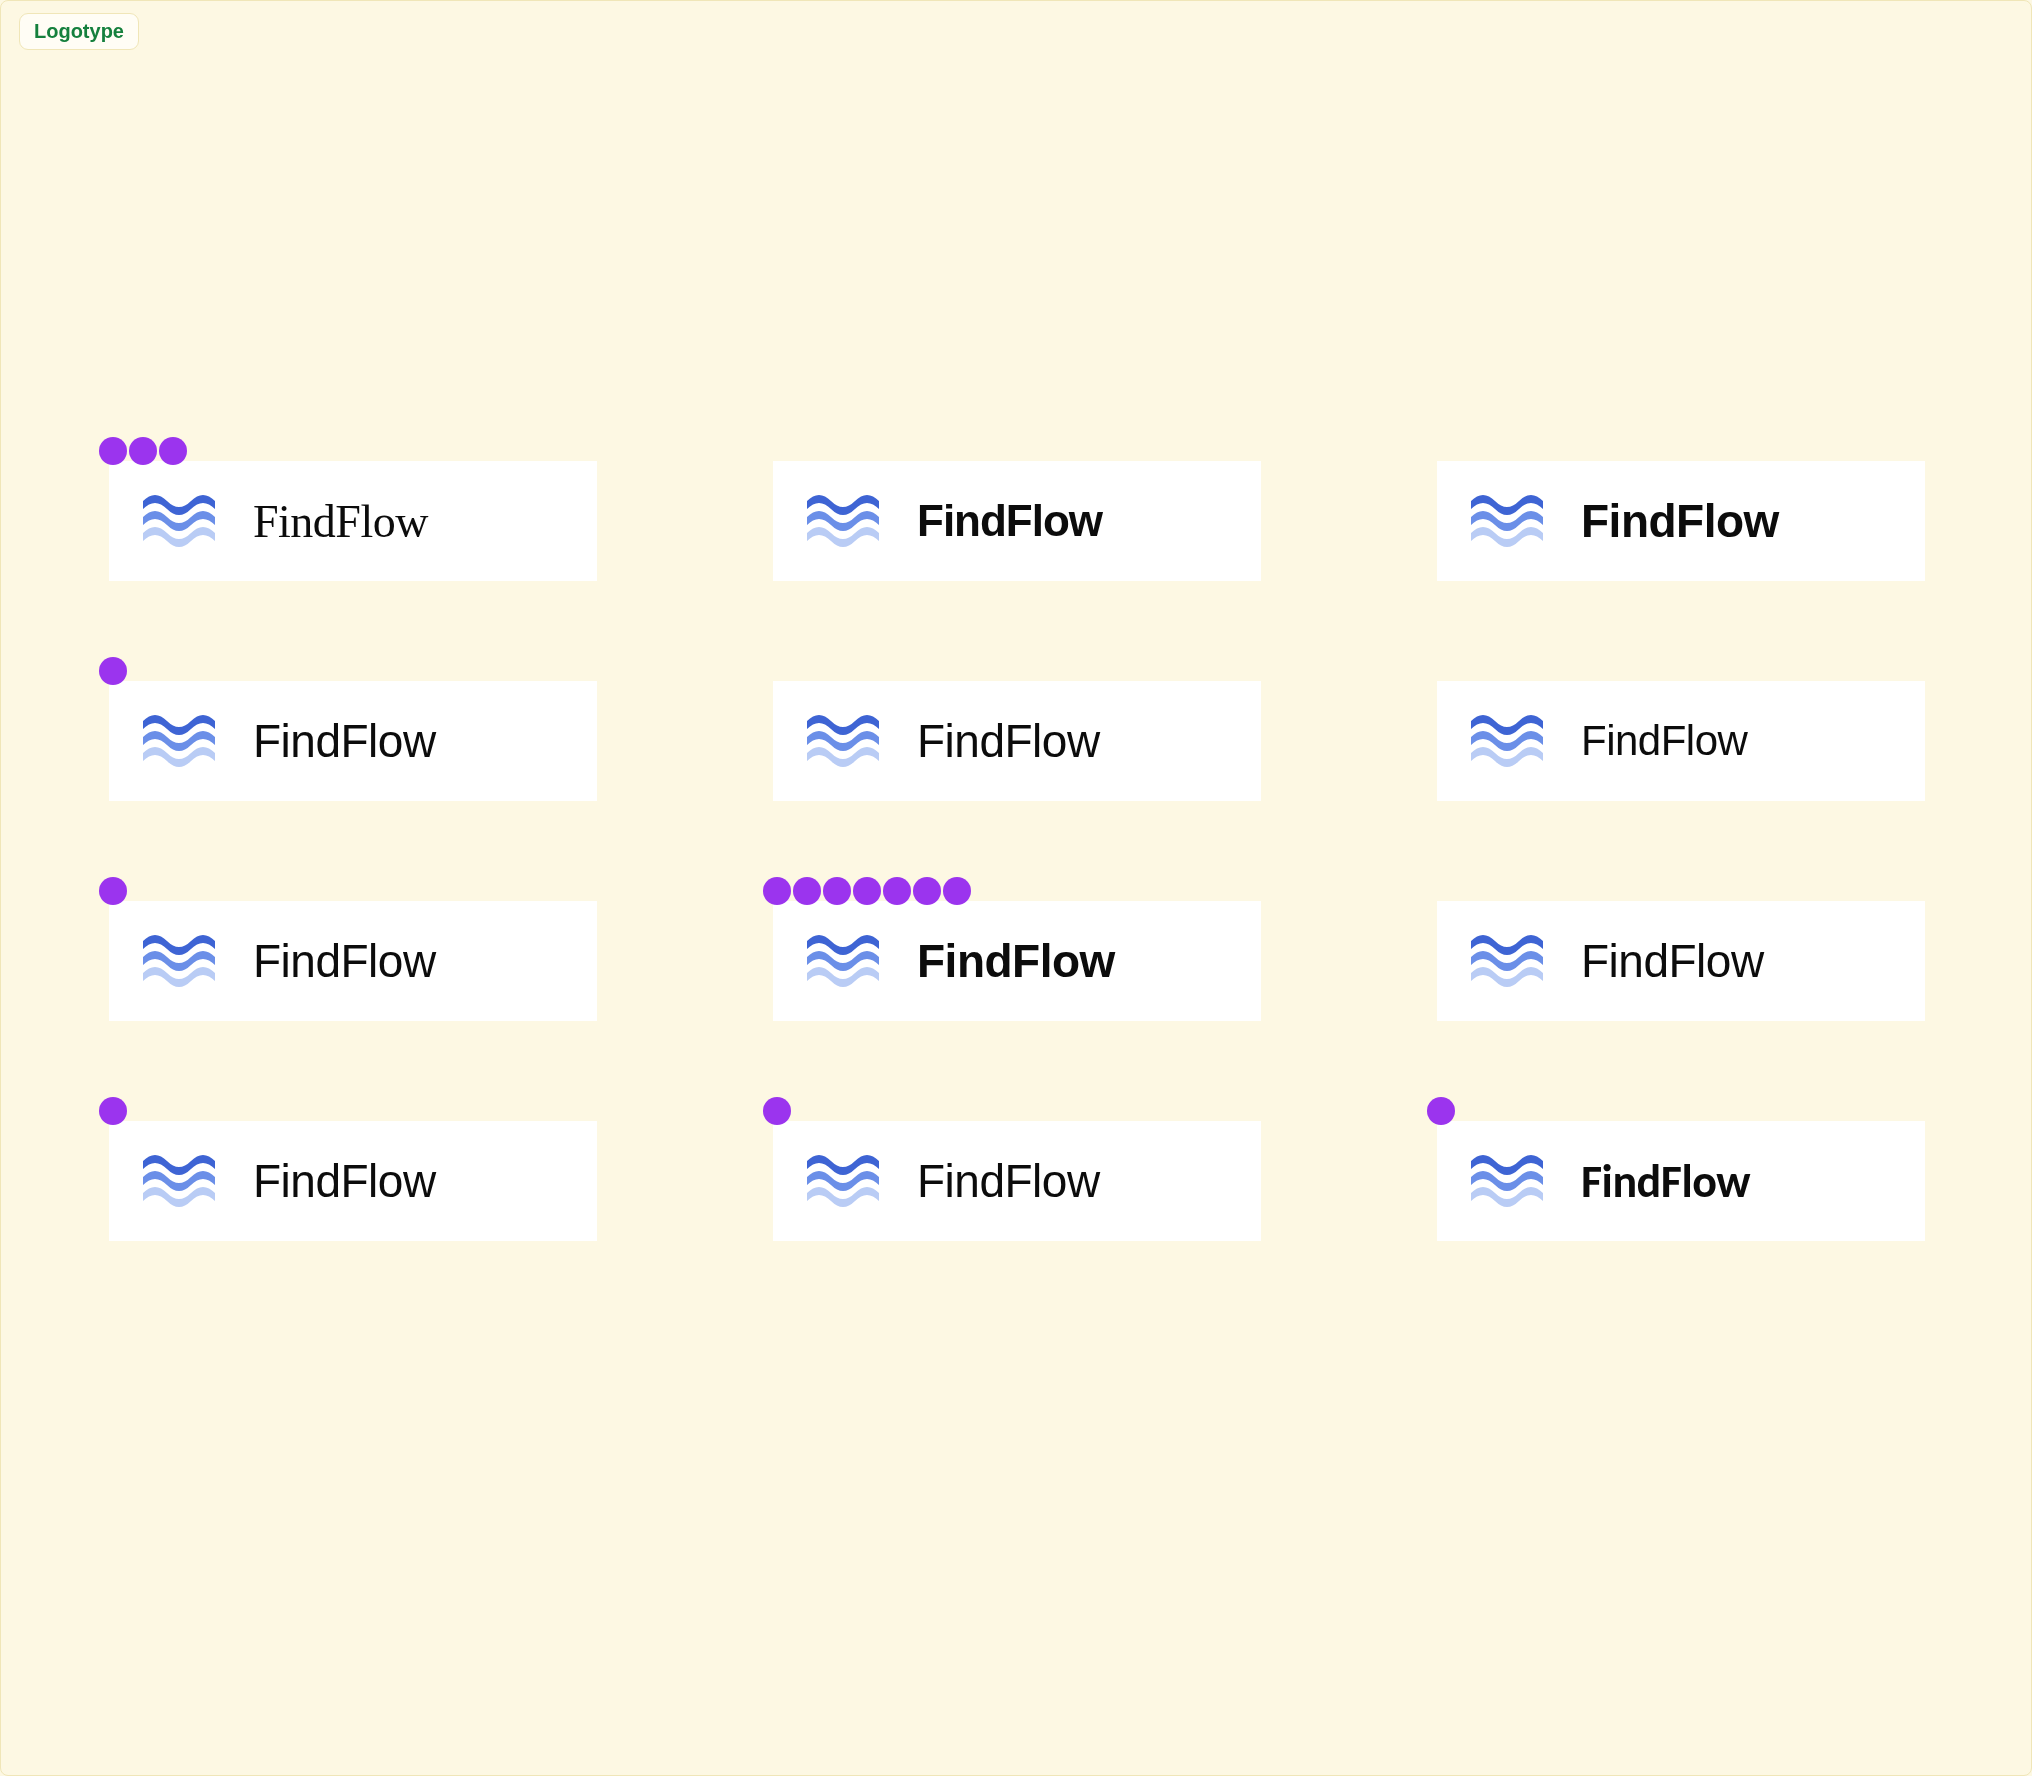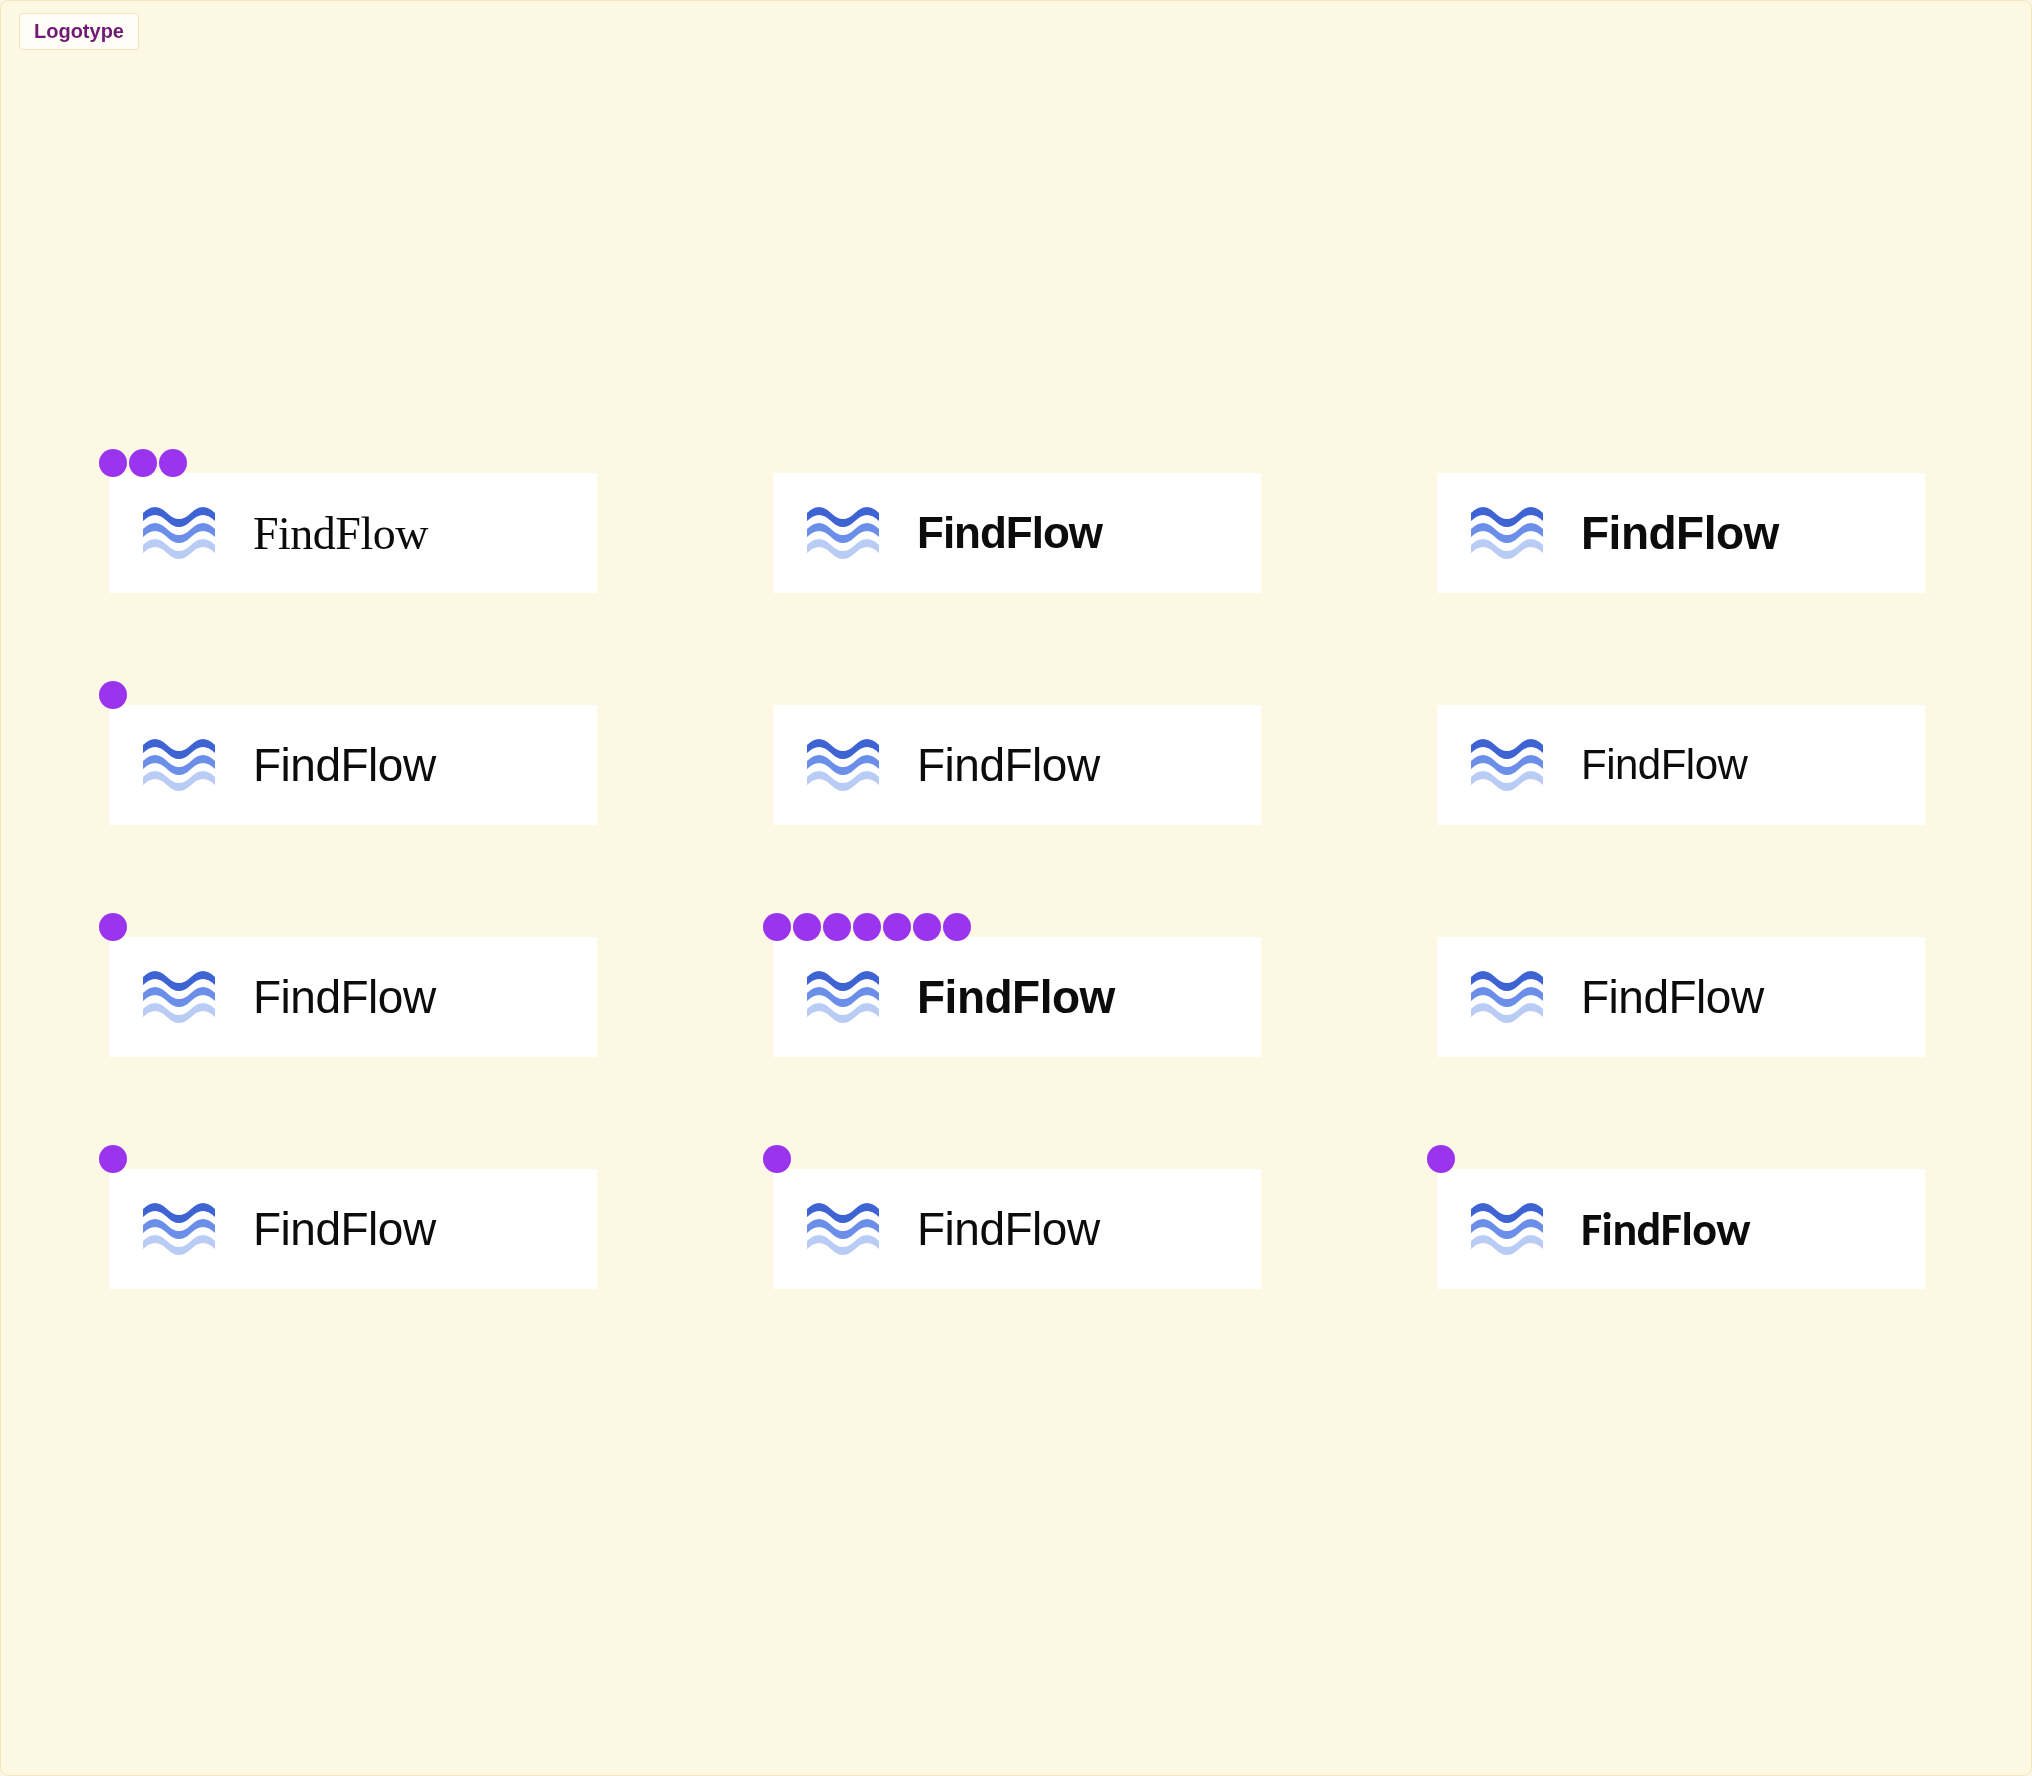--- a/index.html
+++ b/index.html
@@ -11,44 +11,43 @@
     position: relative;
     border: 1px solid #F0E6B8;
     border-radius: 8px;
   }
   .section-label {
     position: absolute;
     top: 12px;
     left: 18px;
     background: #FFFDF5;
     border: 1px solid #F0E6B8;
-    border-radius: 4px;
+    border-radius: 9px;
     padding: 6px 14px;
     font-size: 20px;
     font-weight: 600;
-    color: #701a75;
+    color: #15803d;
   }
   .grid {
     position: absolute;
     top: 460px;
     left: 108px;
     display: grid;
     grid-template-columns: repeat(3, 488px);
     column-gap: 176px;
     row-gap: 100px;
   }
   .card {
     position: relative;
     background: #FFFFFF;
     height: 120px;
     display: flex;
     align-items: center;
     padding-left: 30px;
     gap: 24px;
-    margin-top: 12px;
   }
   .dots {
     position: absolute;
     top: -24px;
     left: -10px;
     display: flex;
     gap: 2px;
   }
   .dot {
     width: 28px;

